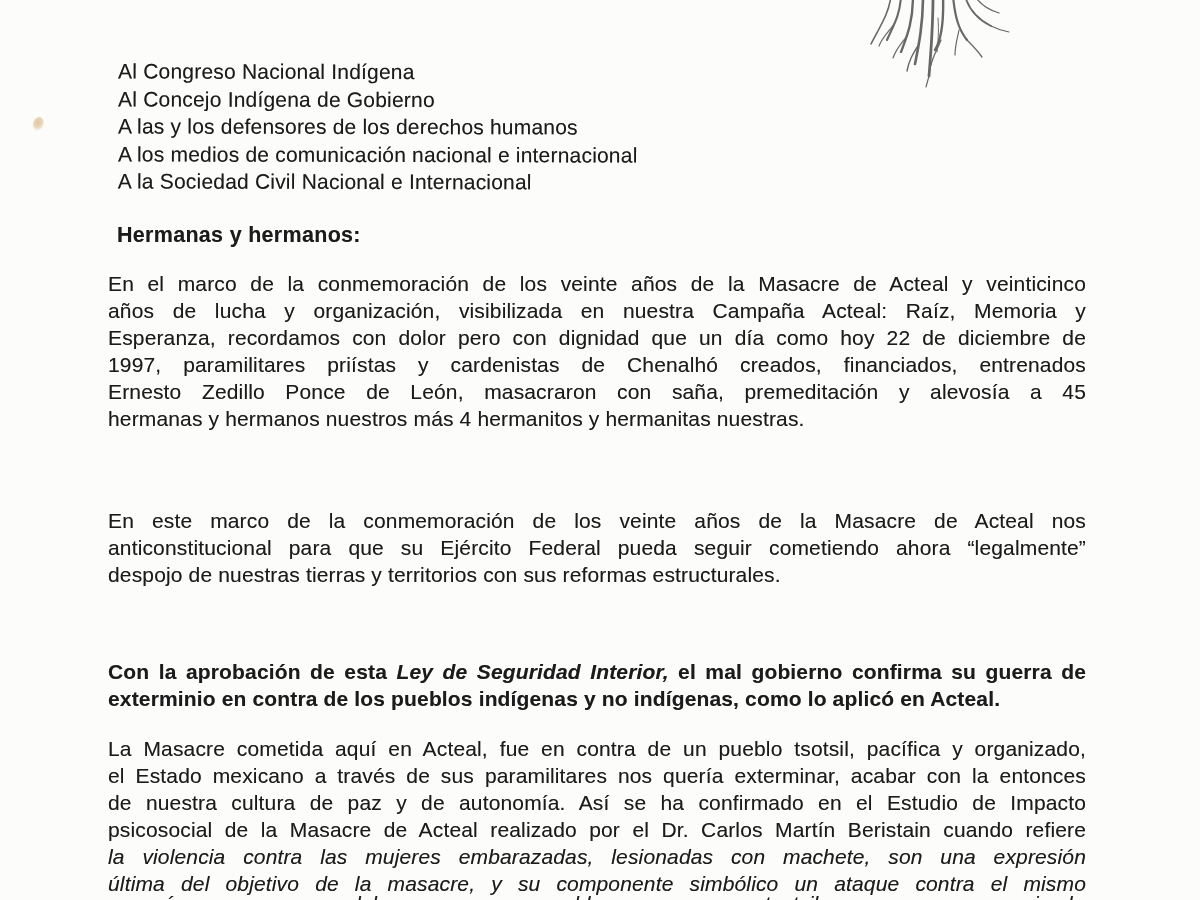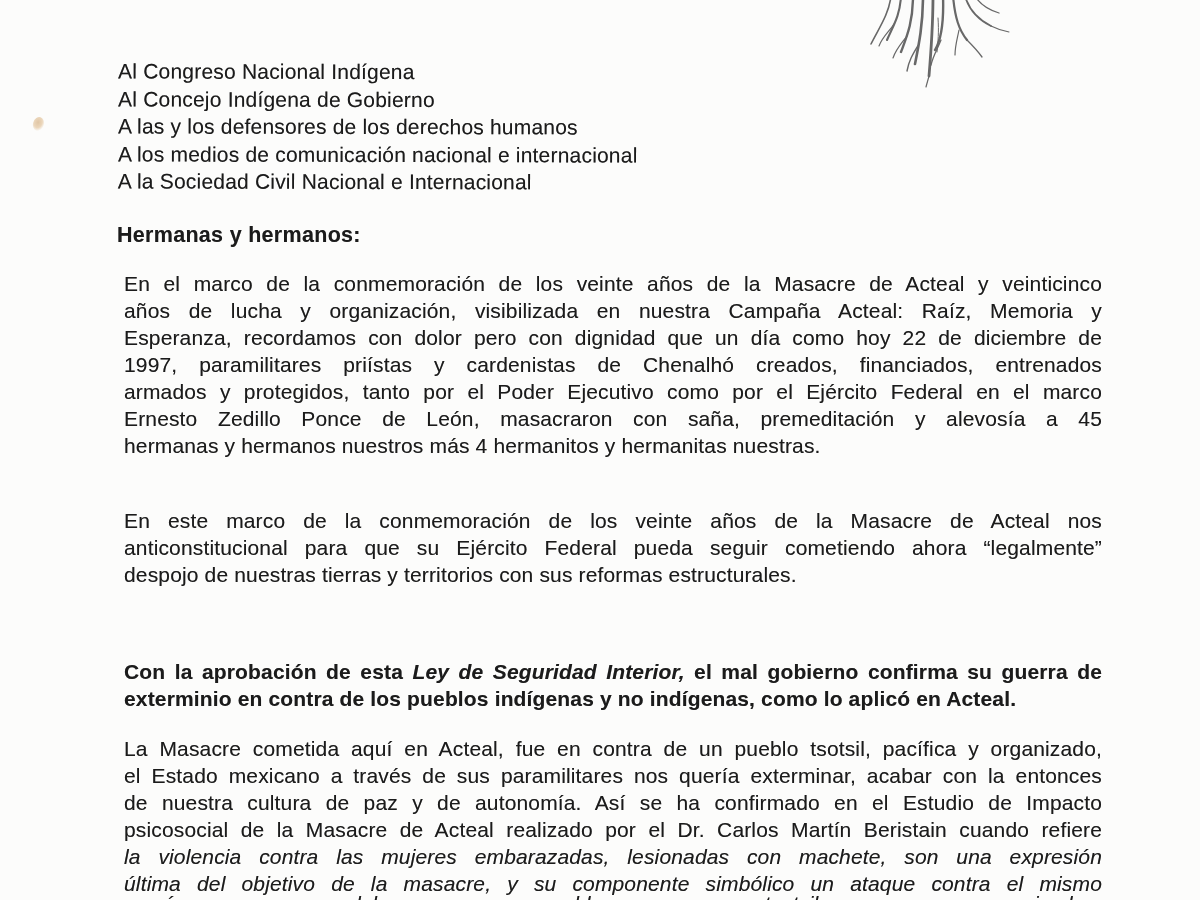--- a/index.html
+++ b/index.html
@@ -15,21 +15,21 @@
   .recipients{
     position:absolute;left:118px;top:58px;
     font-size:21px;line-height:27.5px;letter-spacing:.2px;
     transform:rotate(.12deg);
   }
   .salutation{
     position:absolute;left:117px;top:223px;
     font-size:21.5px;font-weight:bold;letter-spacing:.3px;
   }
   .para{
-    position:absolute;left:124px;width:978px;
+    position:absolute;left:108px;width:978px;
     font-size:21px;line-height:27px;letter-spacing:.15px;
   }
   .ln{text-align:justify;text-align-last:justify;text-justify:inter-word;}
   .ln.last{text-align:center;text-align-last:left;}
   .it{font-style:italic;}
   #p1{top:270px;}
   #p2{top:507px;}
   #p3{top:658px;font-weight:bold;}
   #p4{top:735px;}
   .clipline{
@@ -85,21 +85,20 @@
     <div>A la Sociedad Civil Nacional e Internacional</div>
   </div>
 
   <div class="salutation">Hermanas y hermanos:</div>
 
   <div class="para" id="p1">
     <div class="ln">En el marco de la conmemoración de los veinte años de la Masacre de Acteal y veinticinco</div>
     <div class="ln">años de lucha y organización, visibilizada en nuestra Campaña Acteal: Raíz, Memoria y</div>
     <div class="ln">Esperanza, recordamos con dolor pero con dignidad que un día como hoy 22 de diciembre de</div>
     <div class="ln">1997, paramilitares priístas y cardenistas de Chenalhó creados, financiados, entrenados</div>
-    <div class="ln">armados y protegidos, tanto por el Poder Ejecutivo como por el Ejército Federal en el marco</div>
     <div class="ln">Ernesto Zedillo Ponce de León, masacraron con saña, premeditación y alevosía a 45</div>
     <div class="ln last">hermanas y hermanos nuestros más 4 hermanitos y hermanitas nuestras.</div>
   </div>
 
   <div class="para" id="p2">
     <div class="ln">En este marco de la conmemoración de los veinte años de la Masacre de Acteal nos</div>
     <div class="ln">anticonstitucional para que su Ejército Federal pueda seguir cometiendo ahora “legalmente”</div>
     <div class="ln last">despojo de nuestras tierras y territorios con sus reformas estructurales.</div>
   </div>
 

